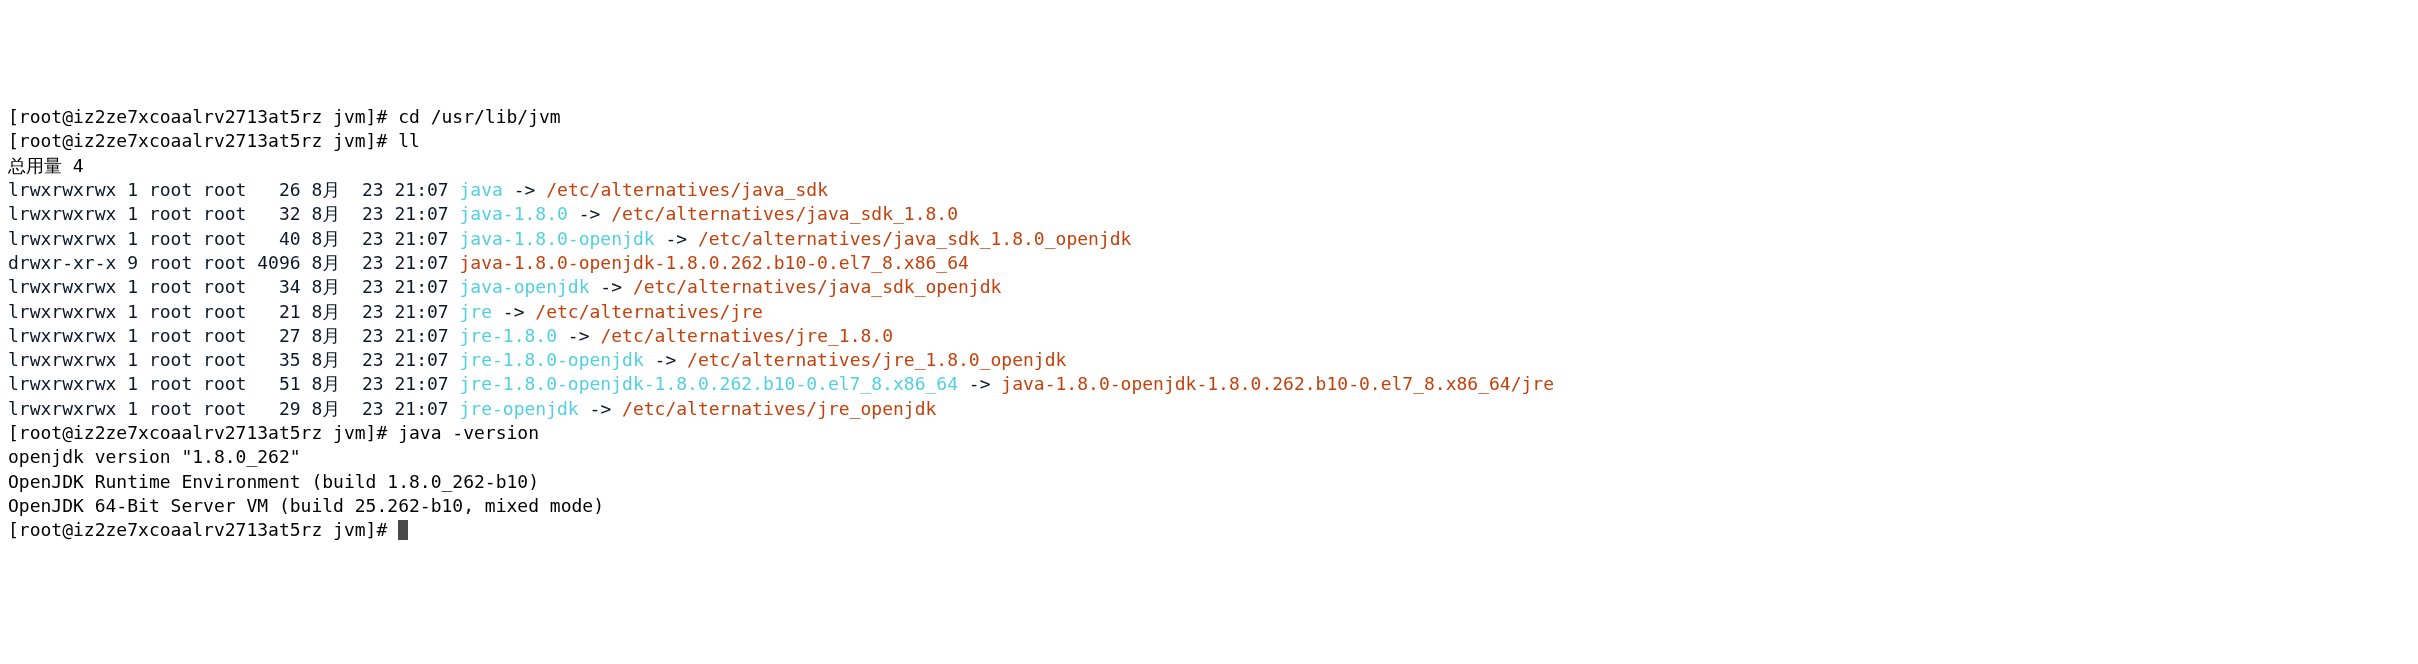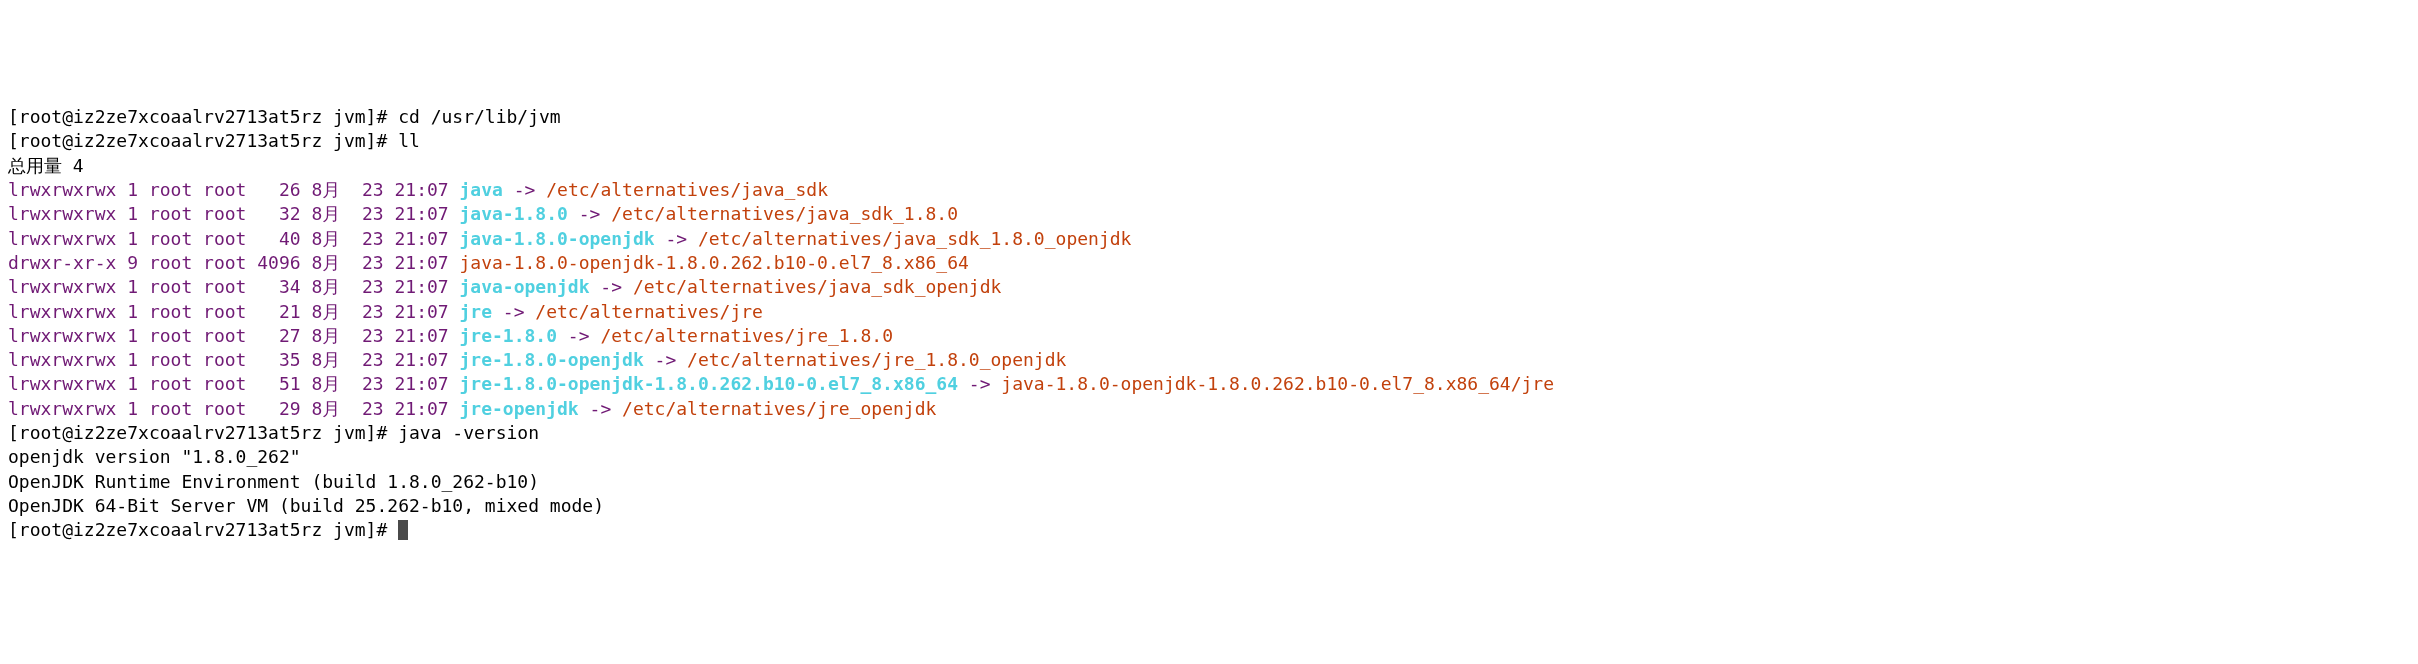--- a/index.html
+++ b/index.html
@@ -10,27 +10,26 @@
       font-size: 18px;
       line-height: 1.35;
       color: #000000;
       white-space: pre;
     }
     .line {
       display: block;
     }
     .cyan {
       color: #50d0e0;
-      font-weight: bold;
     }
     .blue {
       color: #c2410c;
     }
     .black {
-      color: #701a75;
+      color: #0f172a;
       margin-top: 9px;
     }
     .cursor {
       display: inline-block;
       width: 10px;
       height: 20px;
       background: #4a4a4a;
       vertical-align: text-bottom;
     }
   </style>

